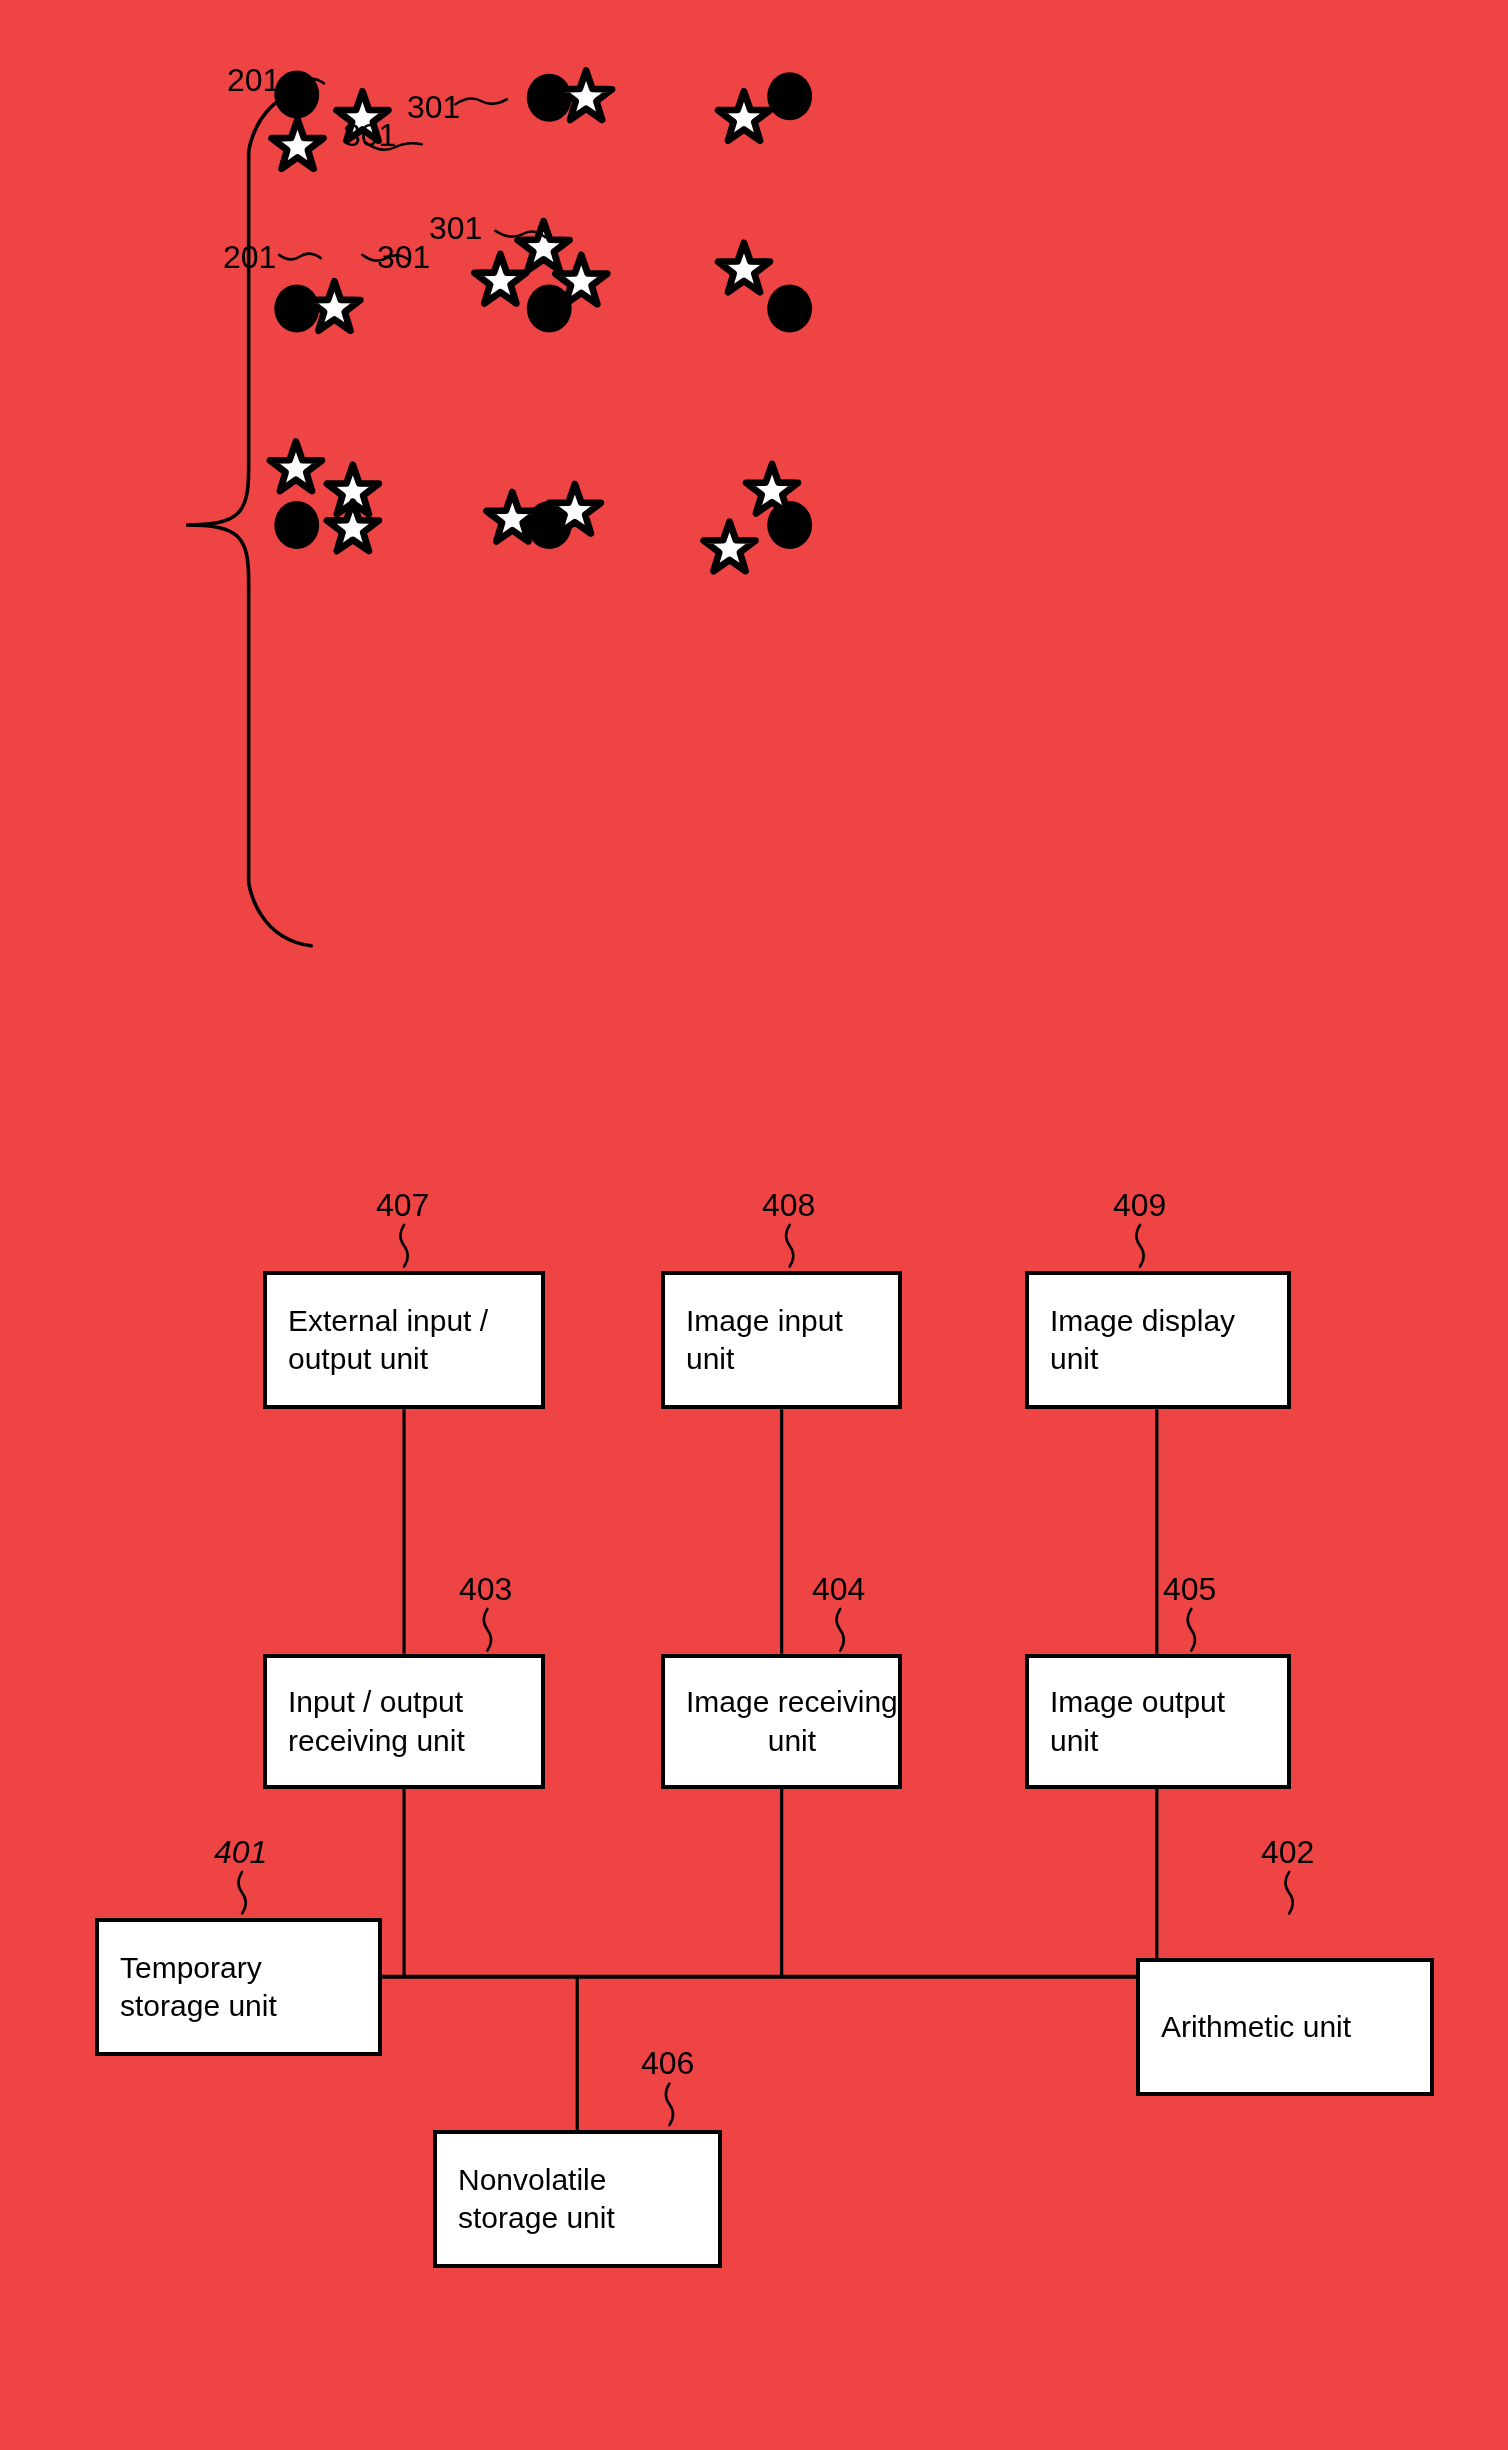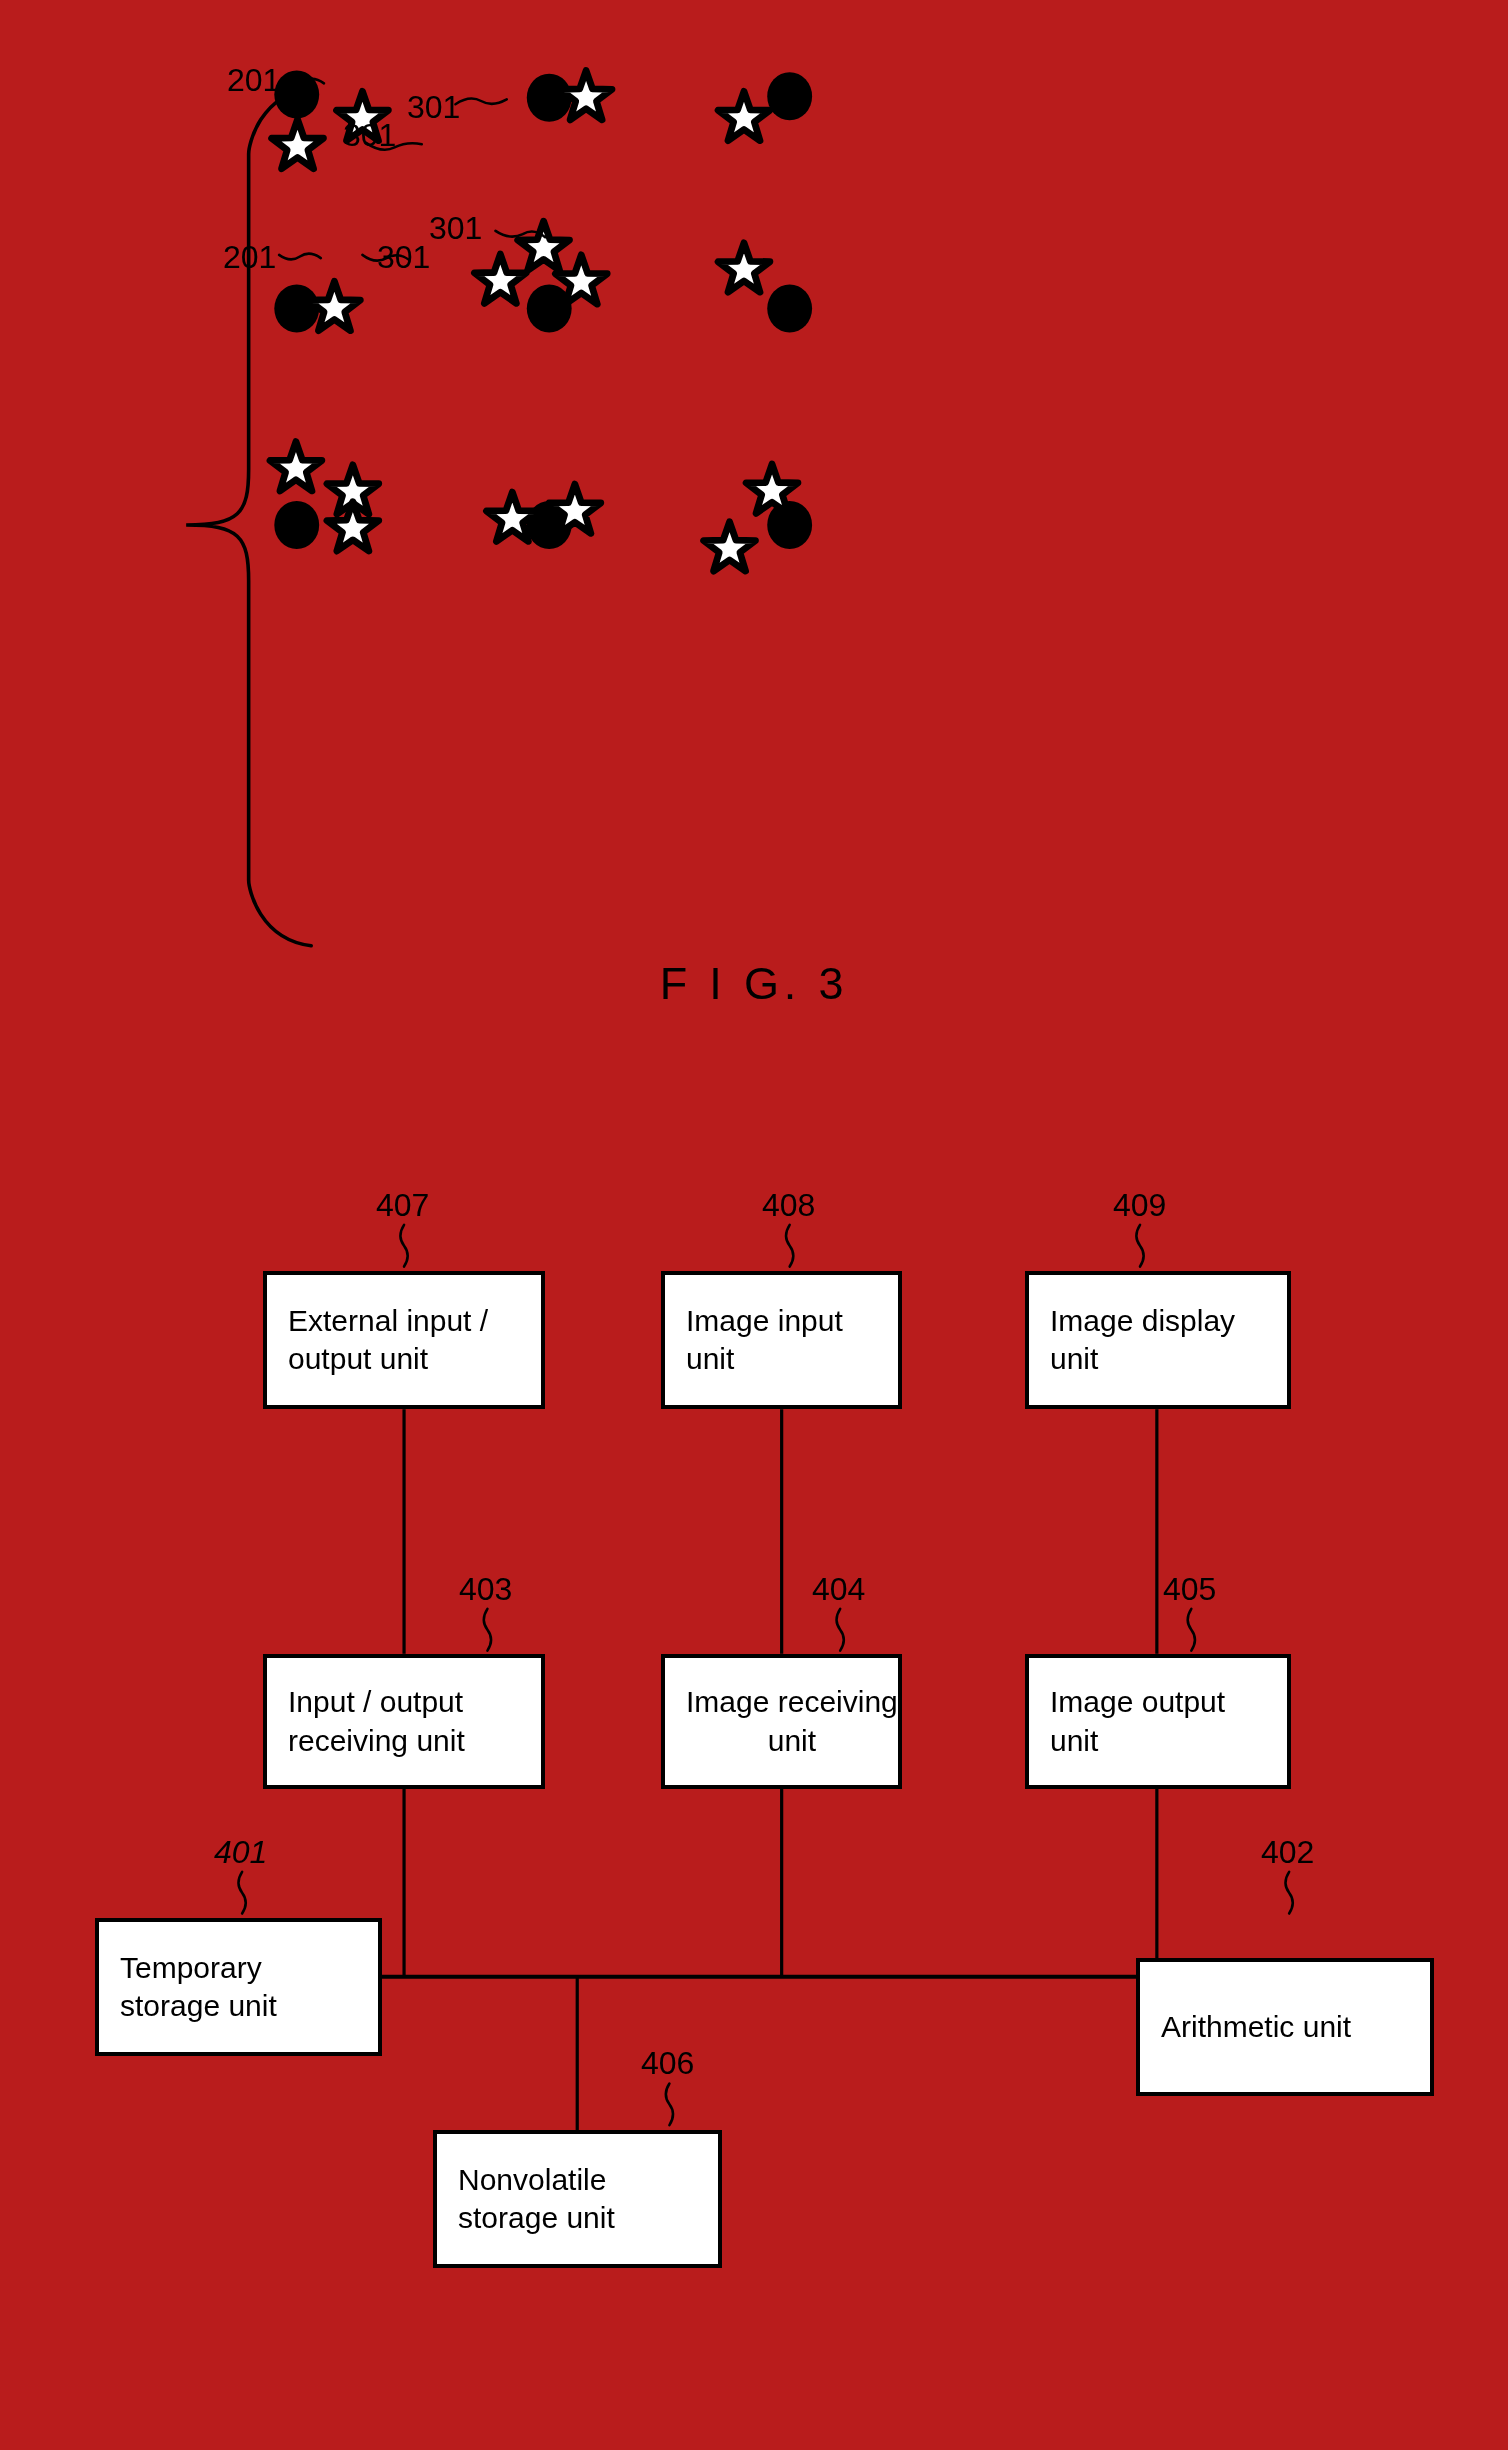--- a/index.html
+++ b/index.html
@@ -8,21 +8,21 @@
     background: #ffffff;
   }
   body {
     font-family: "Liberation Sans", sans-serif;
     color: #000000;
   }
   #page {
     position: relative;
     width: 1508px;
     height: 2450px;
-    background: #b91c1c;
+    background: #ef4444;
     overflow: hidden;
   }
   .fig {
     position: absolute;
     left: 0;
     width: 1508px;
   }
   #fig3 { top: 0; height: 1066px; }
   #fig4 { top: 1066px; height: 1384px; }
 
@@ -113,21 +113,20 @@
 
     <div id="fig3-labels">
         <div class="ref-label" style="left: 227px; top: 64px;">201</div>
         <div class="ref-label" style="left: 407px; top: 91px;">301</div>
         <div class="ref-label" style="left: 343px; top: 119px;">301</div>
         <div class="ref-label" style="left: 429px; top: 212px;">301</div>
         <div class="ref-label" style="left: 223px; top: 241px;">201</div>
         <div class="ref-label" style="left: 377px; top: 241px;">301</div>
       </div>
 
-    <div class="fig-caption" style="top:958px;">F I G. 3</div>
   </div>
 
   <div class="fig" id="fig4">
 
     <svg class="svg-layer" id="fig4-svg" width="1508" height="1384" viewBox="0 0 1881 1726">
         <path d="M 504 198 q -9 14 0 26 q 9 12 0 26" fill="none" stroke="#000" stroke-width="3.2" stroke-linecap="round"></path>
         <path d="M 985 198 q -9 14 0 26 q 9 12 0 26" fill="none" stroke="#000" stroke-width="3.2" stroke-linecap="round"></path>
         <path d="M 1422 198 q -9 14 0 26 q 9 12 0 26" fill="none" stroke="#000" stroke-width="3.2" stroke-linecap="round"></path>
         <path d="M 608 677 q -9 14 0 26 q 9 12 0 26" fill="none" stroke="#000" stroke-width="3.2" stroke-linecap="round"></path>
         <path d="M 1048 677 q -9 14 0 26 q 9 12 0 26" fill="none" stroke="#000" stroke-width="3.2" stroke-linecap="round"></path>

